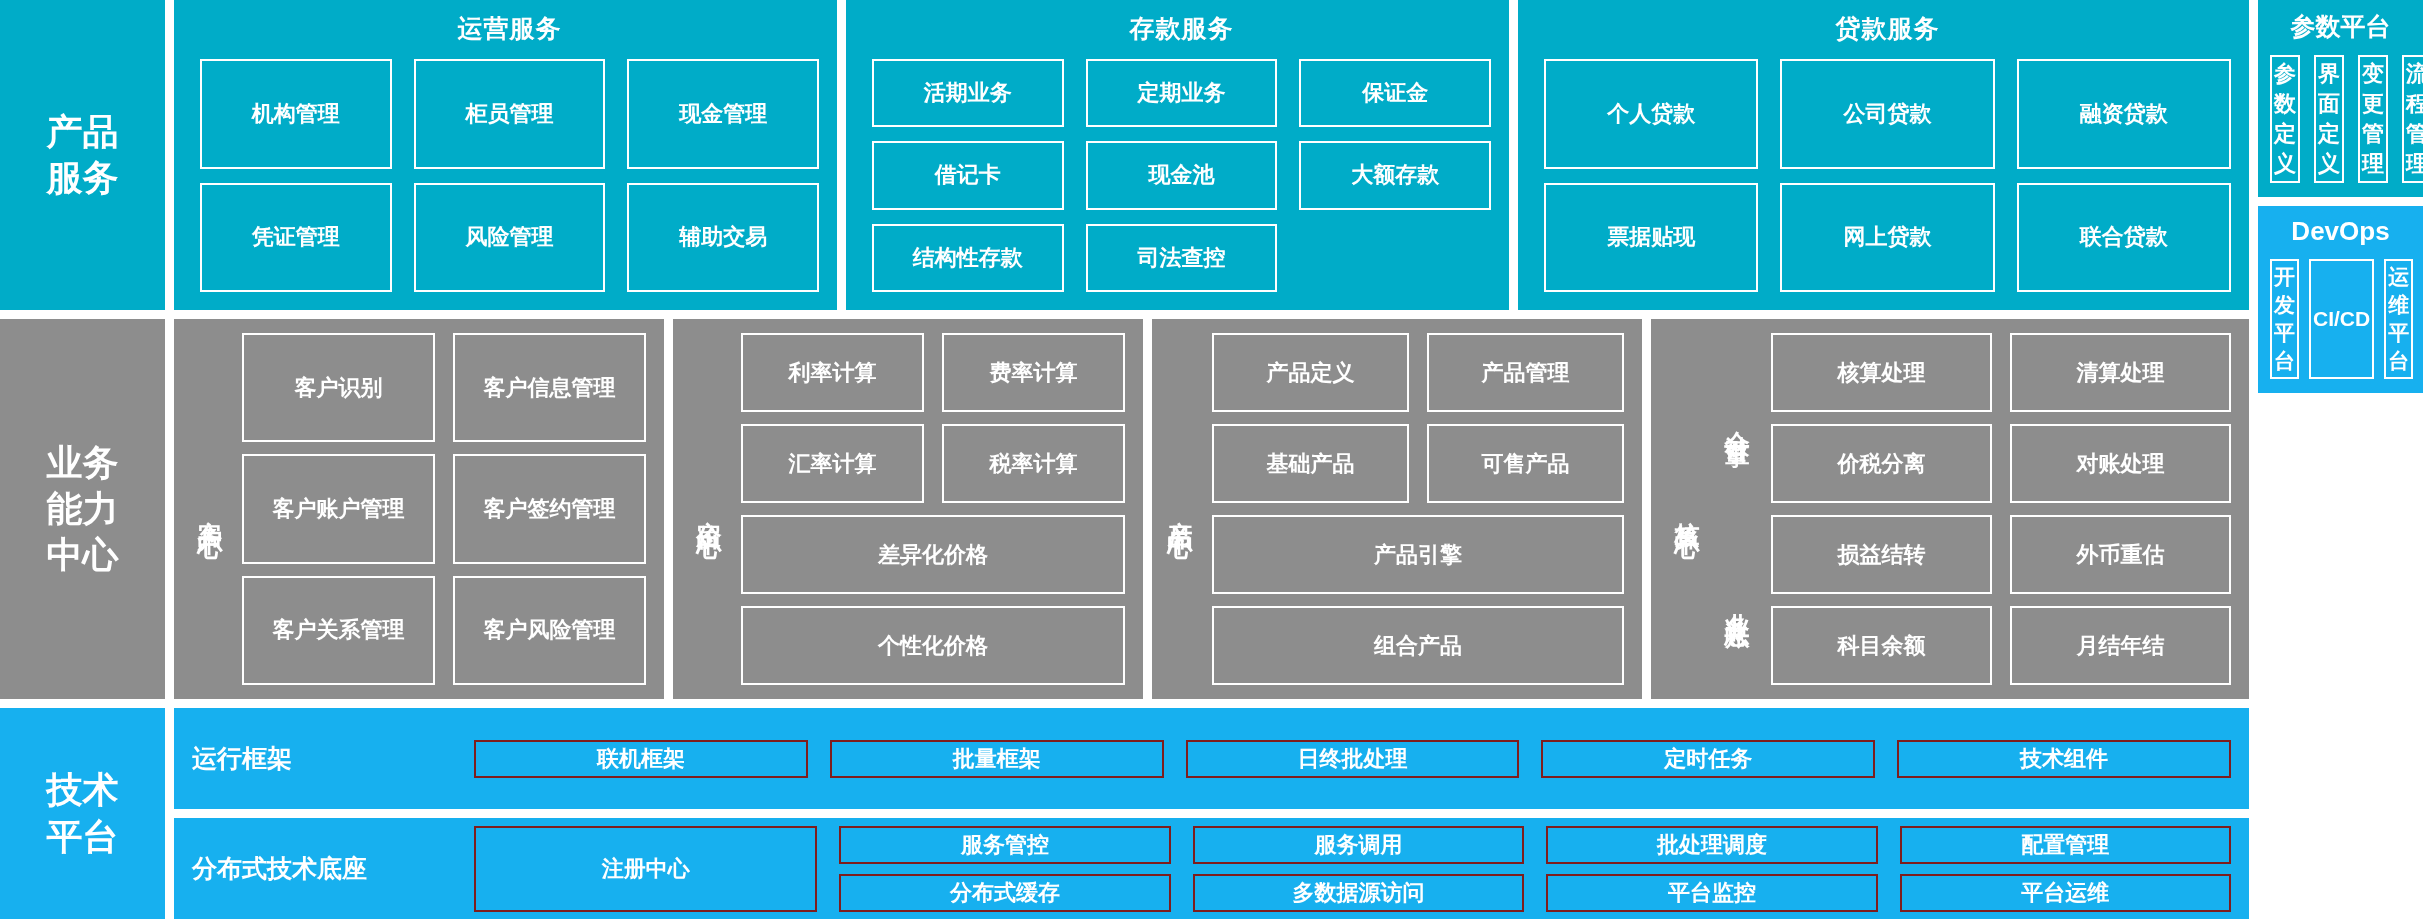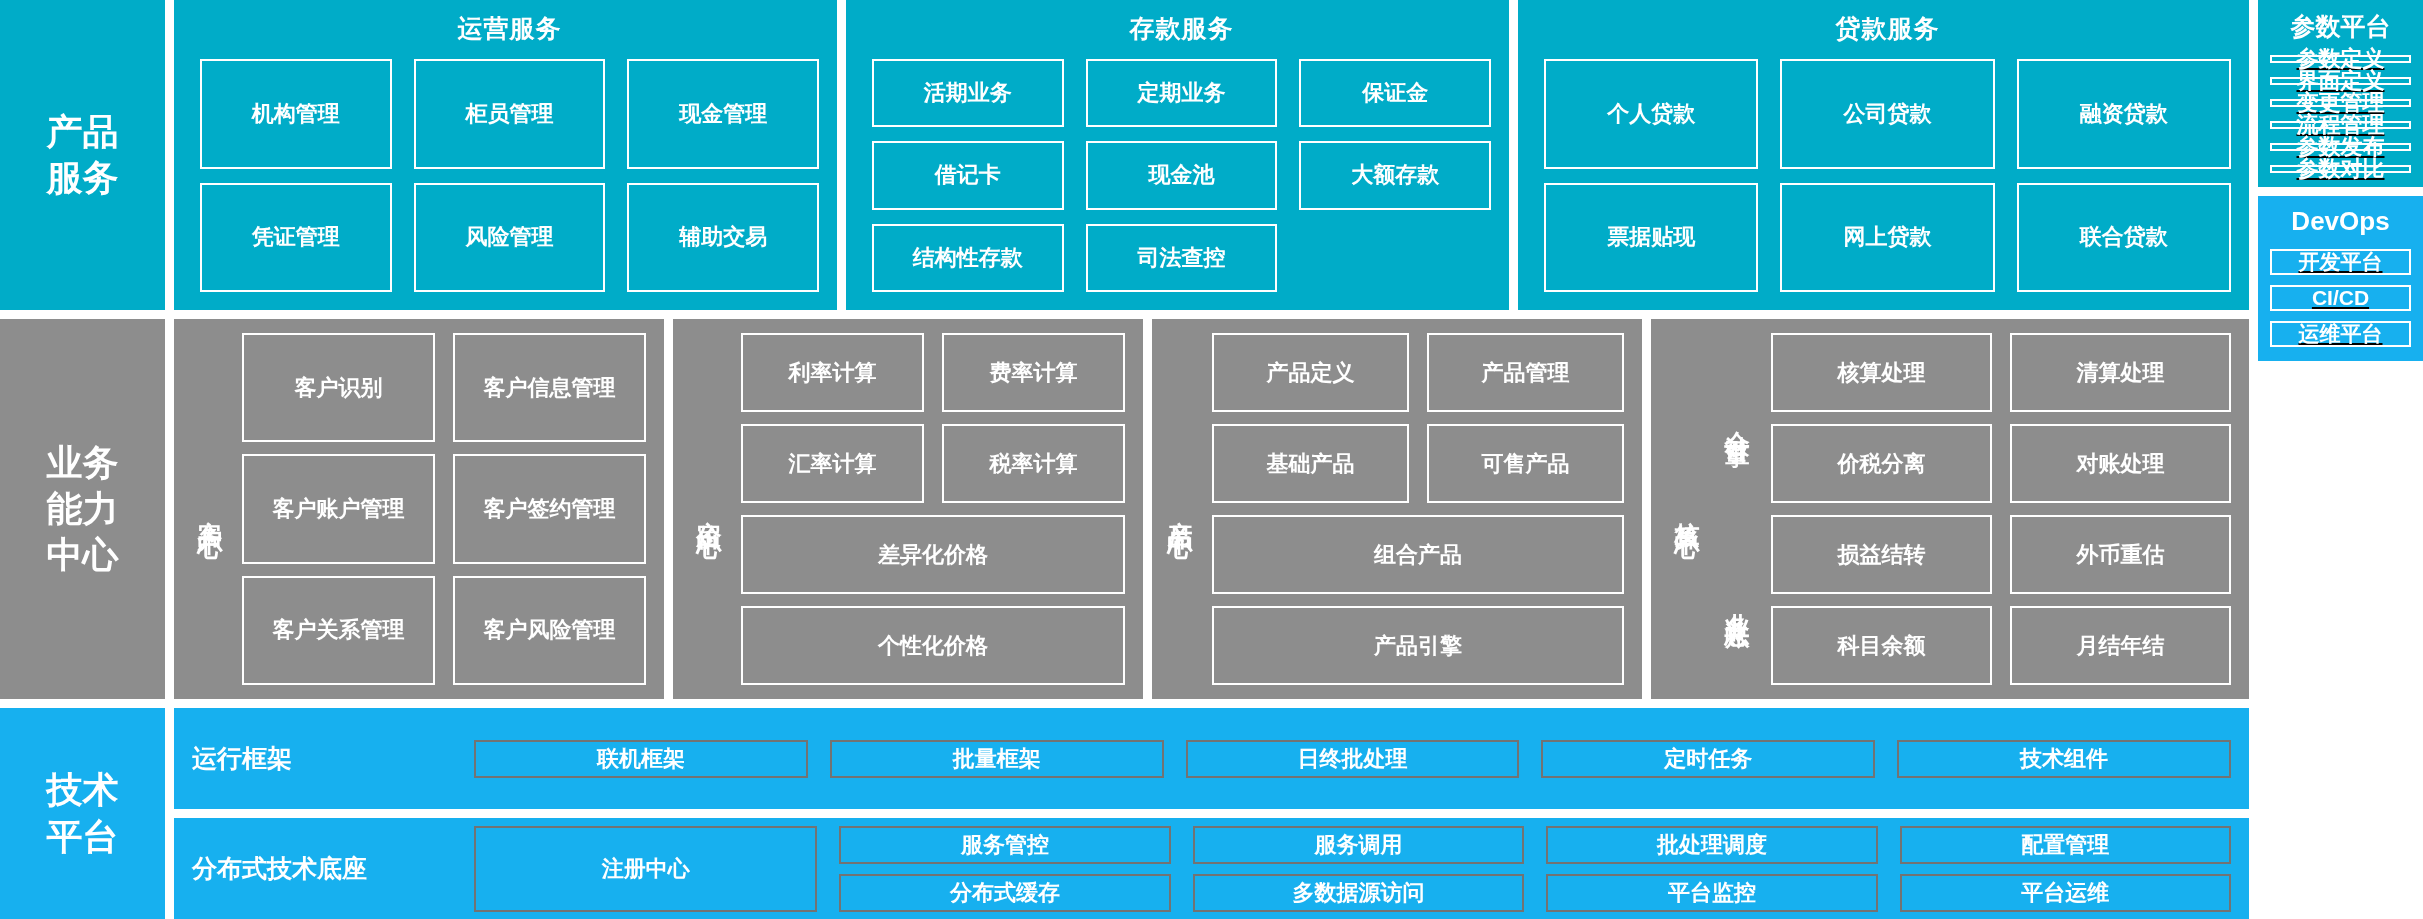--- a/index.html
+++ b/index.html
@@ -93,39 +93,39 @@
     display: flex; align-items: center;
     padding: 10px 18px; gap: 22px;
     flex: 1 1 0; min-height: 0;
   }
   .tech-strip-label {
     color: #ffffff; font-weight: bold; font-size: 25px;
     flex: 0 0 auto; width: 260px;
   }
   .tech-tiles { flex: 1 1 auto; display: flex; gap: 22px; min-width: 0; align-items: stretch; }
   .ttile {
-    border: 2px solid #737373;
+    border: 2px solid #7f1d1d;
     display: flex; align-items: center; justify-content: center;
     color: #ffffff; font-size: 22px; font-weight: bold; text-align: center;
     flex: 1 1 0; min-width: 0; padding: 2px 4px;
   }
   .ttile-col { display: flex; flex-direction: column; gap: 10px; flex: 1 1 0; min-width: 0; }
   .ttile-col .ttile { flex: 1 1 0; }
 
   
   .rail {
     flex: 0 0 165px; width: 165px;
     display: flex; flex-direction: column; align-items: center;
     padding: 10px 12px 14px 12px;
   }
   .rail-title {
     color: #ffffff; font-size: 25px; font-weight: bold;
     margin-bottom: 12px; text-align: center;
   }
-  .rail-items { display: flex; flex-direction: column; gap: 14px; width: 100%; flex: 1 1 auto; text-decoration: underline; }
+  .rail-items { display: flex; flex-direction: row; gap: 14px; width: 100%; flex: 1 1 auto; }
   .rail-item {
     border: 2px solid #ffffff; flex: 1 1 0;
     display: flex; align-items: center; justify-content: center;
     color: #ffffff; font-size: 22px; font-weight: bold; text-align: center;
     min-height: 0; padding: 2px 2px;
   }
   .rail-param { background: #00acc8; }
   .rail-devops { background: #17b0ef; }
   .rail-devops .rail-title { font-size: 26px; }
   .rail-devops .rail-items { gap: 10px; }
@@ -225,22 +225,22 @@
           </div>
         </div>
 
         <div class="center-box prod">
           <div class="vlabel">产品中心</div>
           <div class="center-grid grid-prod">
             <div class="gtile">产品定义</div>
             <div class="gtile">产品管理</div>
             <div class="gtile">基础产品</div>
             <div class="gtile">可售产品</div>
+            <div class="gtile span2">产品引擎</div>
             <div class="gtile span2">组合产品</div>
-            <div class="gtile span2">产品引擎</div>
           </div>
         </div>
 
         <div class="center-box acct">
           <div class="vlabel">核算中心</div>
           <div class="vlabel-stack">
             <div class="vlabel">会计引擎</div>
             <div class="vlabel">业务总账</div>
           </div>
           <div class="center-grid grid-acct">

